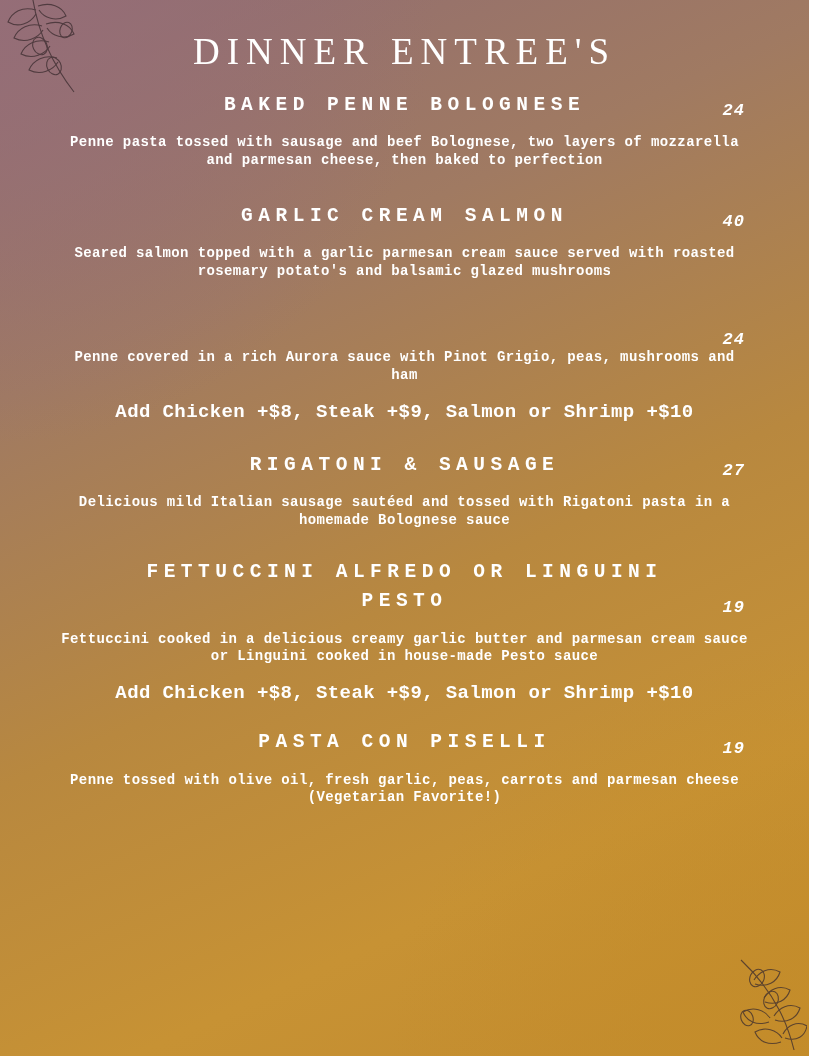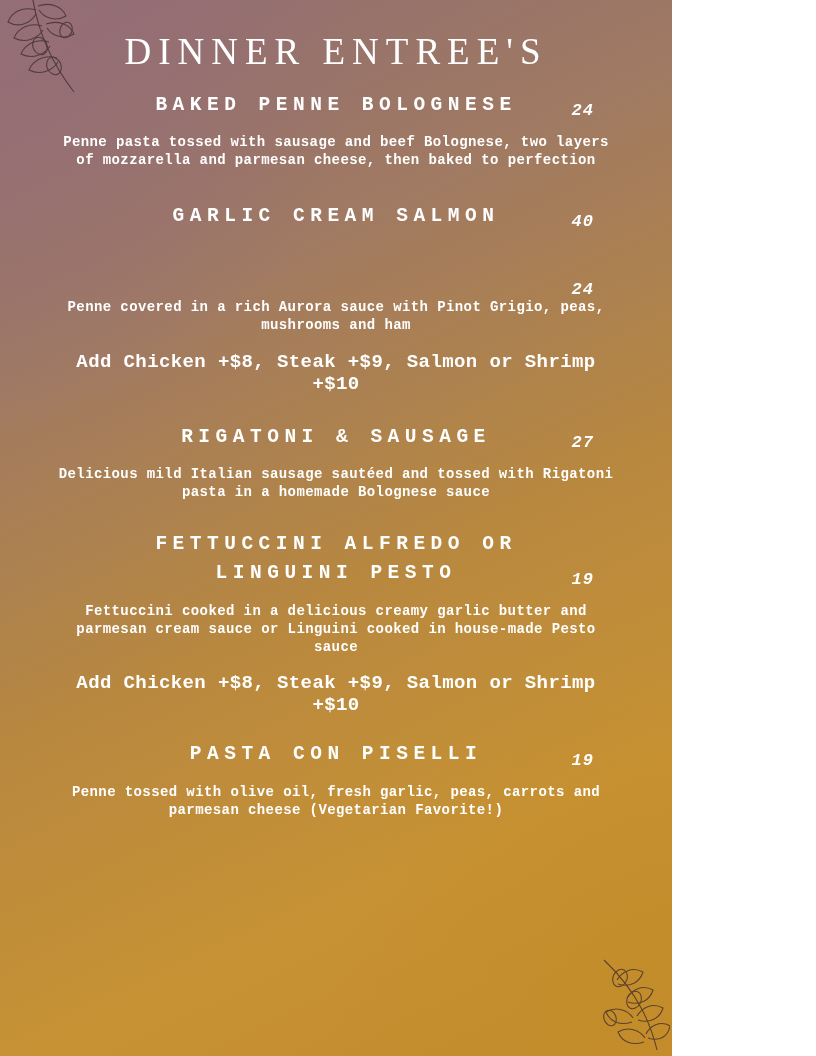--- a/index.html
+++ b/index.html
@@ -7,21 +7,21 @@
     padding: 0;
   }
   body {
     width: 816px;
     height: 1056px;
     overflow: hidden;
     font-family: "Liberation Serif", serif;
   }
   .menu-page {
     position: relative;
-    width: 672px;
+    width: 809px;
     height: 1056px;
     box-sizing: border-box;
     background:
       radial-gradient(ellipse 90% 70% at 0% 0%, rgba(150,110,120,0.85) 0%, rgba(150,110,120,0.0) 60%),
       radial-gradient(ellipse 80% 60% at 100% 100%, rgba(196,140,40,0.75) 0%, rgba(196,140,40,0.0) 65%),
       linear-gradient(155deg, #8f6b73 0%, #a07a62 28%, #b8883f 55%, #c79234 78%, #c28b2e 100%);
     color: #ffffff;
     overflow: hidden;
   }
   
@@ -64,21 +64,21 @@
     display: block;
     font-size: 19.5px;
     letter-spacing: 5.5px;
     font-weight: 700;
     line-height: 1.5;
     color: #ffffff;
     text-transform: uppercase;
   }
   .item-price {
     position: absolute;
-    right: 20px;
+    right: 6px;
     bottom: 0px;
     font-size: 17px;
     font-weight: 700;
     font-style: italic;
     letter-spacing: 1px;
     color: #ffffff;
   }
   .item-desc {
     text-align: center;
     font-size: 14px;
@@ -148,20 +148,21 @@
       <div class="item-desc">Penne pasta tossed with sausage and beef Bolognese, two layers of mozzarella and parmesan cheese, then baked to perfection</div>
     </div>
 
     <div class="gap-1"></div>
 
     <div class="item">
       <div class="item-head">
         <span class="item-name">GARLIC CREAM SALMON</span>
         <span class="item-price">40</span>
       </div>
+      <div class="item-desc">Seared salmon topped with a garlic parmesan cream sauce served with roasted rosemary potato's and balsamic glazed mushrooms</div>
     </div>
 
     <div class="gap-2"></div>
 
 
     <div class="gap-1"></div>
 
     <div class="item">
       <div class="item-head">
         <span class="item-price">24</span>

